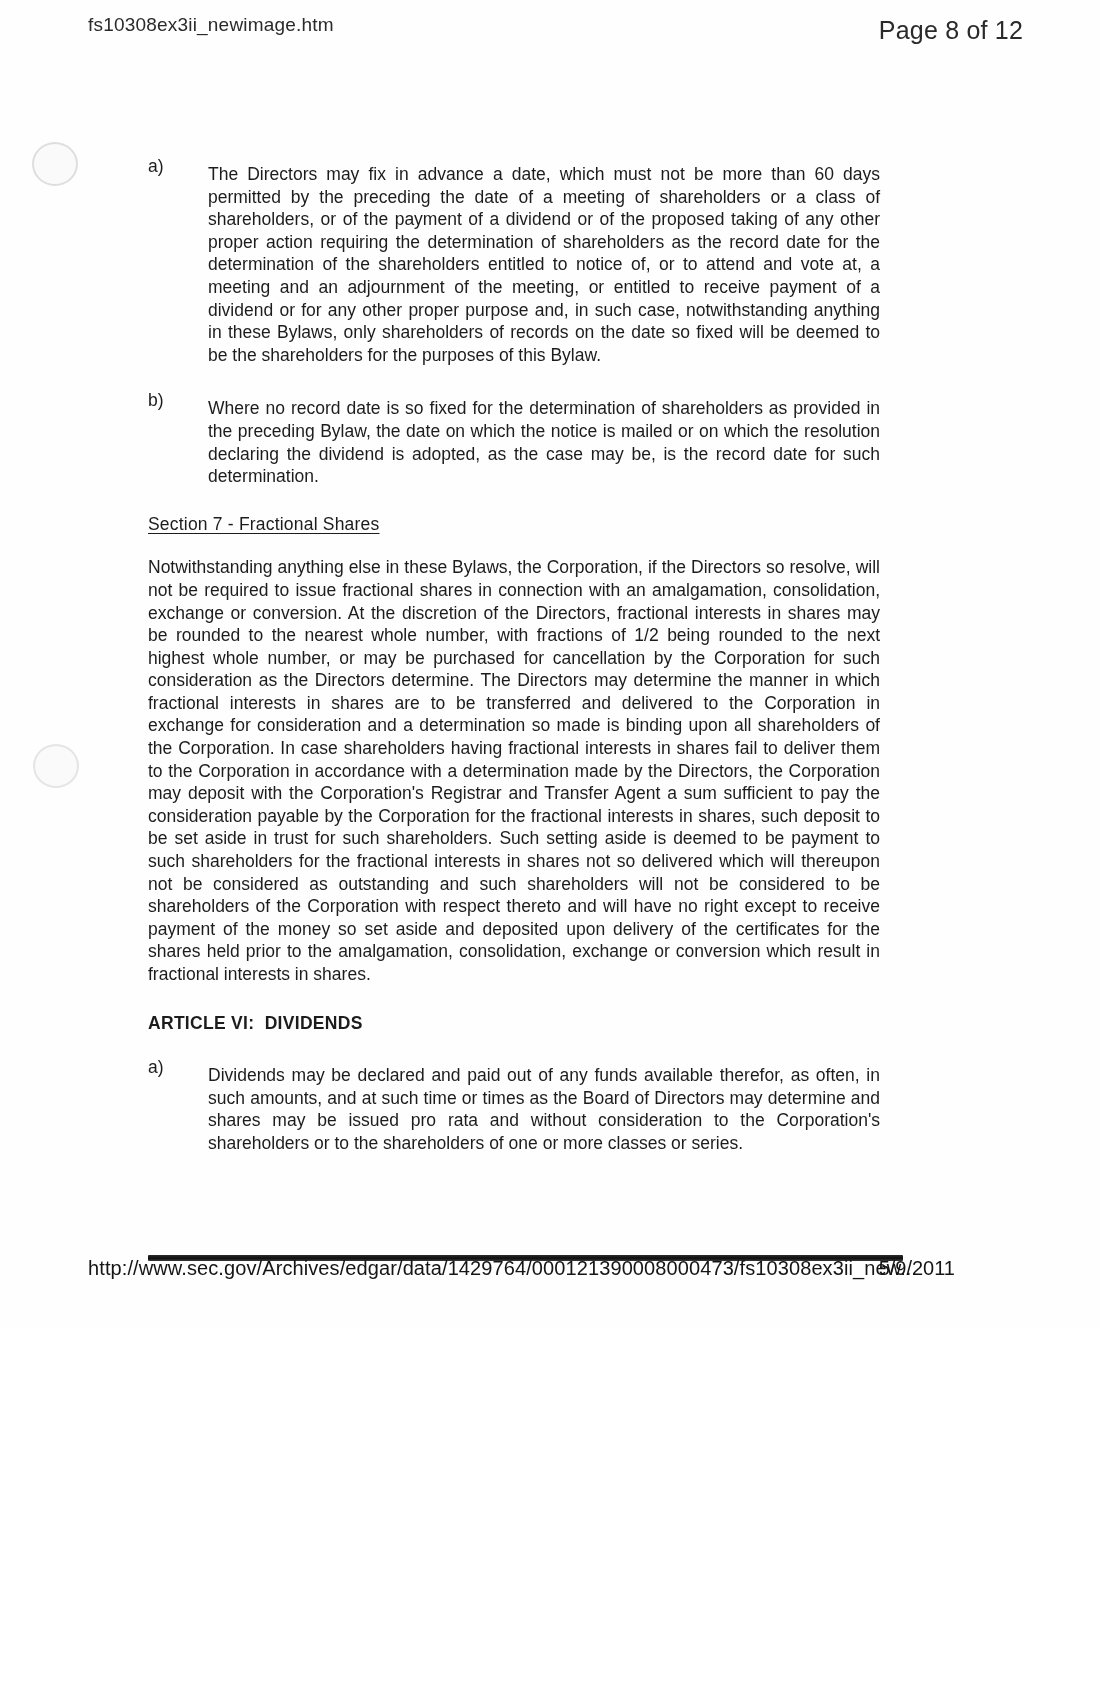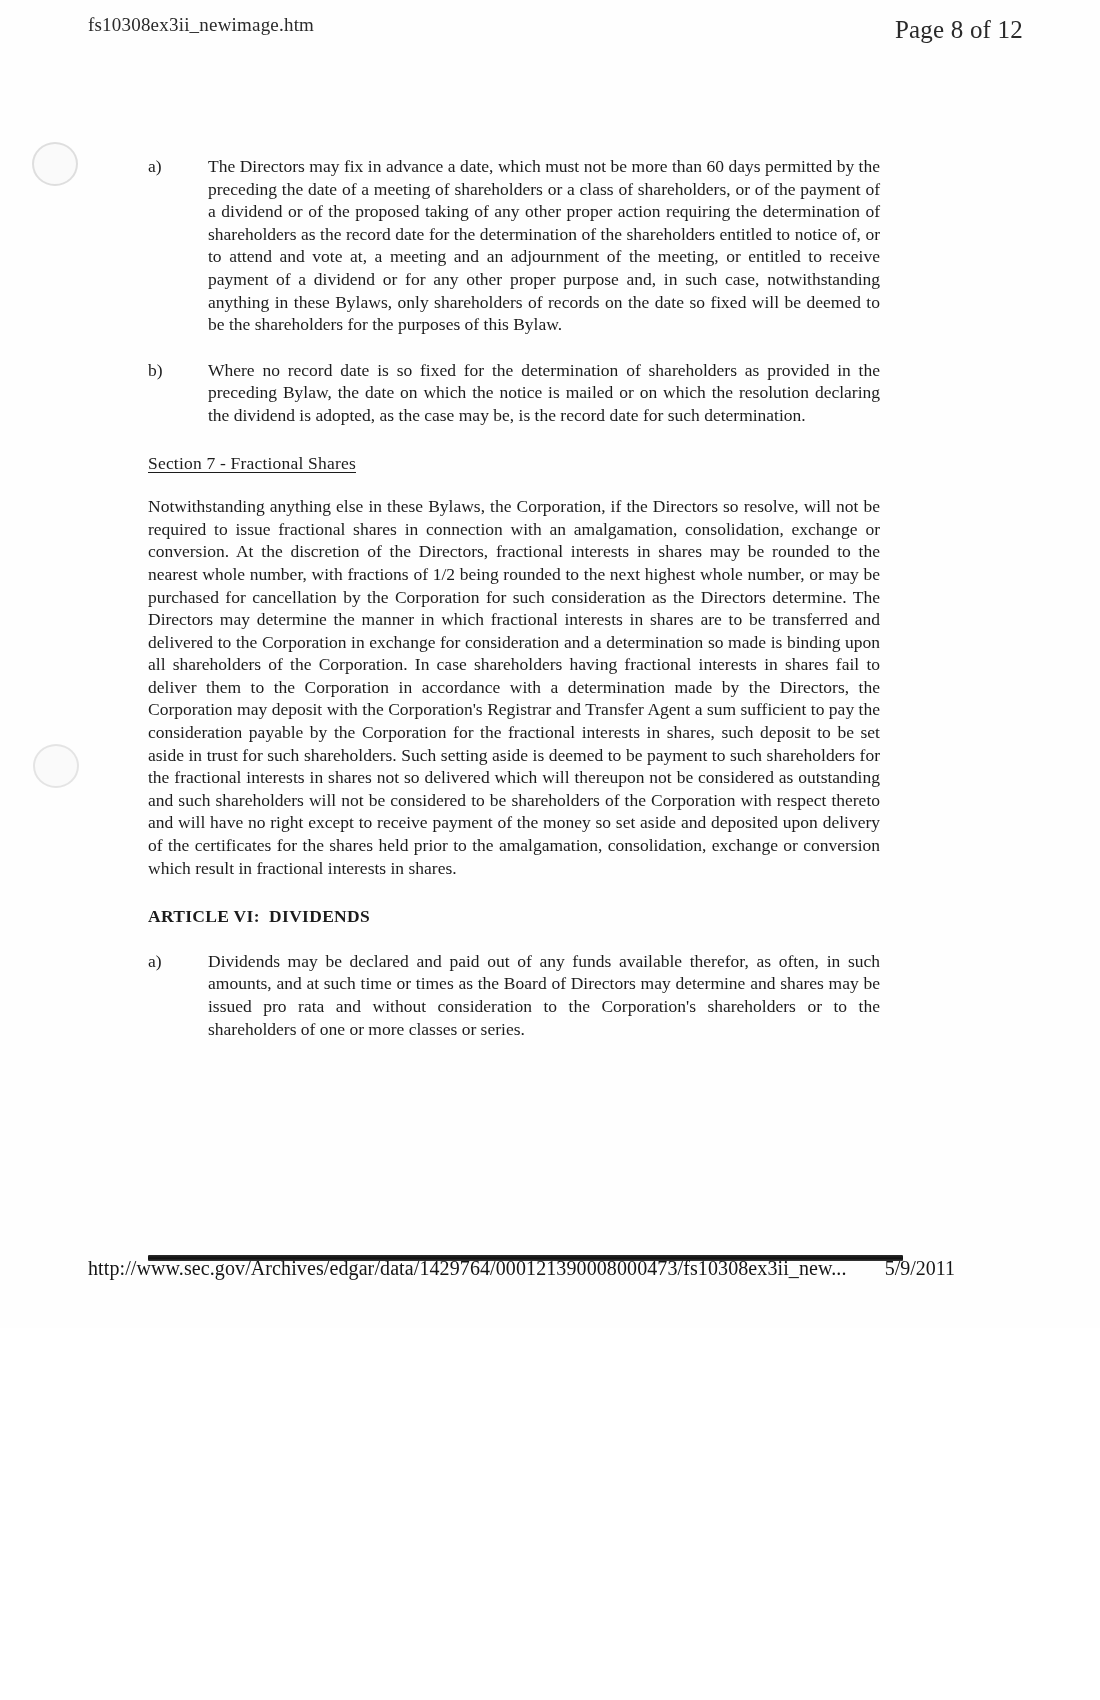--- a/index.html
+++ b/index.html
@@ -2,21 +2,21 @@
 <html><head>
 <meta charset="utf-8">
 <style>
   * { margin: 0; padding: 0; box-sizing: border-box; }
   html, body { background: #ffffff; }
   .sheet {
     position: relative;
     width: 1100px;
     height: 1328px;
     background: #fefefe;
-    font-family: Liberation Serif, serif;
+    font-family: Liberation Sans, sans-serif;
     color: #1e1e1e;
     overflow: hidden;
   }
   
   .hdr-left {
     position: absolute; top: 14px; left: 88px;
     font-size: 19px; color: #2a2a2a; letter-spacing: 0.2px;
   }
   .hdr-right {
     position: absolute; top: 16px; right: 77px;
@@ -51,20 +51,21 @@
   .list-item {
     display: flex;
     margin-bottom: 23px;
   }
   .list-label {
     flex: 0 0 60px;
   }
   .list-text {
     flex: 1;
     text-align: justify;
+    margin-top: 8px;
   }
   .flow-para {
     text-align: justify;
     margin-bottom: 26px;
   }
   .article-heading {
     text-align: left;
     font-weight: bold;
     letter-spacing: 0.3px;
     white-space: pre-wrap;

